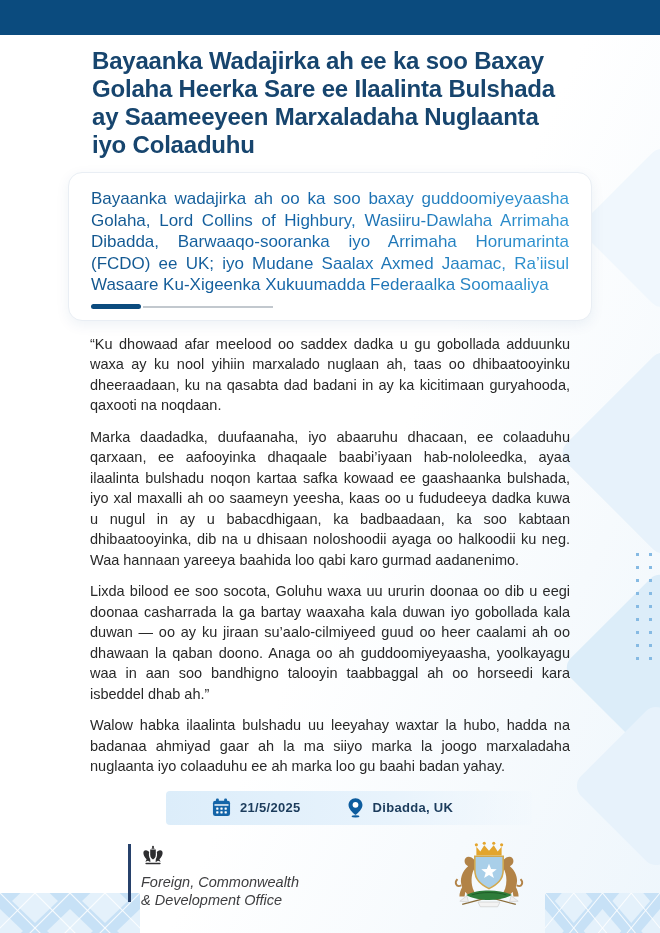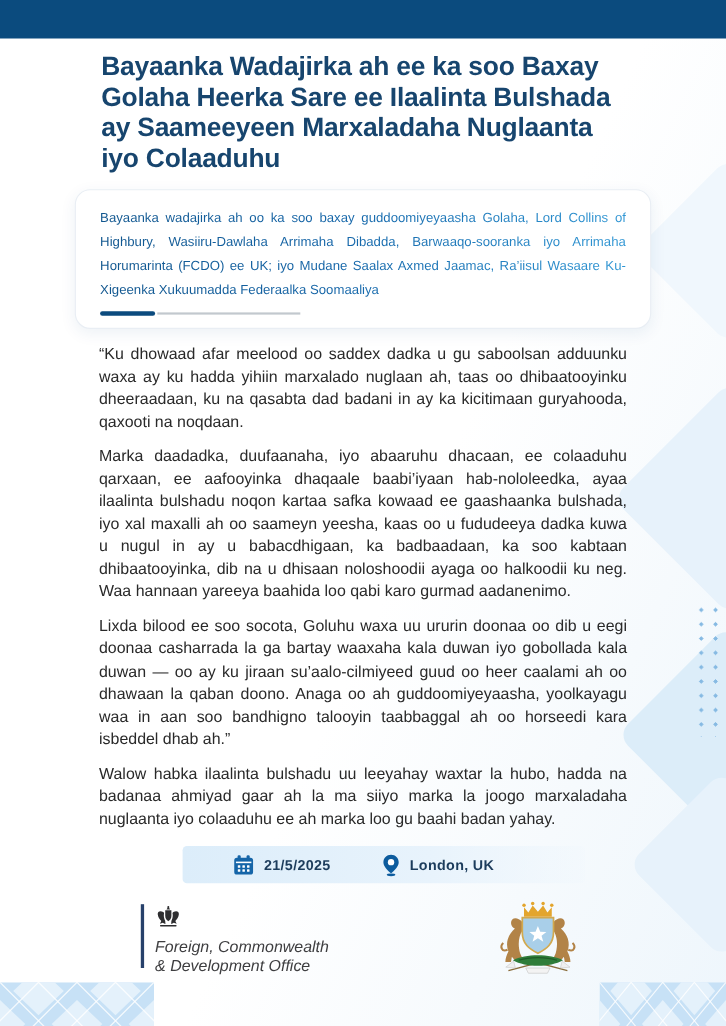--- a/index.html
+++ b/index.html
@@ -42,21 +42,21 @@
   }
   .intro-card {
     margin:13px 68px 0 68px;
     background:#ffffff;
     border:1px solid #e9eef4;
     border-radius:14px;
     box-shadow:0 4px 14px rgba(16,74,128,0.07);
     padding:15px 22px 10px 22px;
   }
   .intro-text {
-    font-size:12px; line-height:21.5px; text-align:justify;
+    font-size:17px; line-height:21.5px; text-align:justify;
     background:linear-gradient(90deg,#11568e 0%, #1465a8 45%, #2f96d4 100%);
     -webkit-background-clip:text; background-clip:text;
     color:transparent; -webkit-text-fill-color:transparent;
     font-weight:500;
   }
   .divider { display:flex; align-items:center; margin-top:8px; height:6px; }
   .divider .bar  { width:50px; height:4.5px; background:#0b4b7e; border-radius:3px; }
   .divider .line { width:130px; height:2px; background:#c2c8ce; margin-left:2px; }
   .body-paragraph {
     margin:11px 90px 0 90px;
@@ -140,21 +140,21 @@
     <h1 class="title">Bayaanka Wadajirka ah ee ka soo Baxay Golaha Heerka Sare ee Ilaalinta Bulshada ay Saameeyeen Marxaladaha Nuglaanta iyo Colaaduhu</h1>
 
     <div class="intro-card">
       <p class="intro-text">Bayaanka wadajirka ah oo ka soo baxay guddoomiyeyaasha Golaha, Lord Collins of Highbury, Wasiiru-Dawlaha Arrimaha Dibadda, Barwaaqo-sooranka iyo Arrimaha Horumarinta (FCDO) ee UK; iyo Mudane Saalax Axmed Jaamac, Ra’iisul Wasaare Ku-Xigeenka Xukuumadda Federaalka Soomaaliya</p>
       <div class="divider">
         <span class="bar"></span>
         <span class="line"></span>
       </div>
     </div>
 
-    <p class="body-paragraph">“Ku dhowaad afar meelood oo saddex dadka u gu saboolsan adduunku waxa ay ku hadda yihiin marxalado nuglaan ah, taas oo dhibaatooyinku dheeraadaan, ku na qasabta dad badani in ay ka kicitimaan guryahooda, qaxooti na noqdaan.</p>
+    <p class="body-paragraph">“Ku dhowaad afar meelood oo saddex dadka u gu gobollada adduunku waxa ay ku nool yihiin marxalado nuglaan ah, taas oo dhibaatooyinku dheeraadaan, ku na qasabta dad badani in ay ka kicitimaan guryahooda, qaxooti na noqdaan.</p>
     <p class="body-paragraph">Marka daadadka, duufaanaha, iyo abaaruhu dhacaan, ee colaaduhu qarxaan, ee aafooyinka dhaqaale baabi’iyaan hab-nololeedka, ayaa ilaalinta bulshadu noqon kartaa safka kowaad ee gaashaanka bulshada, iyo xal maxalli ah oo saameyn yeesha, kaas oo u fududeeya dadka kuwa u nugul in ay u babacdhigaan, ka badbaadaan, ka soo kabtaan dhibaatooyinka, dib na u dhisaan noloshoodii ayaga oo halkoodii ku neg. Waa hannaan yareeya baahida loo qabi karo gurmad aadanenimo.</p>
     <p class="body-paragraph">Lixda bilood ee soo socota, Goluhu waxa uu ururin doonaa oo dib u eegi doonaa casharrada la ga bartay waaxaha kala duwan iyo gobollada kala duwan — oo ay ku jiraan su’aalo-cilmiyeed guud oo heer caalami ah oo dhawaan la qaban doono. Anaga oo ah guddoomiyeyaasha, yoolkayagu waa in aan soo bandhigno talooyin taabbaggal ah oo horseedi kara isbeddel dhab ah.”</p>
     <p class="body-paragraph">Walow habka ilaalinta bulshadu uu leeyahay waxtar la hubo, hadda na badanaa ahmiyad gaar ah la ma siiyo marka la joogo marxaladaha nuglaanta iyo colaaduhu ee ah marka loo gu baahi badan yahay.</p>
 
     <div class="meta-strip">
       <div class="meta-item">
         <span>
           <svg width="19" height="19" viewBox="0 0 20 20">
             <rect x="1" y="3" width="18" height="16" rx="2.5" fill="#1565a8"></rect>
             <rect x="4.2" y="0.6" width="3" height="4.6" rx="1.2" fill="#1565a8"></rect>
@@ -173,21 +173,21 @@
         <span class="label">21/5/2025</span>
       </div>
       <div class="meta-item">
         <span>
           <svg width="17" height="23" viewBox="0 0 20 24">
             <path d="M10,1 C5.3,1 1.8,4.6 1.8,9 C1.8,13.8 7,18.2 9.2,20.2 C9.7,20.6 10.3,20.6 10.8,20.2 C13,18.2 18.2,13.8 18.2,9 C18.2,4.6 14.7,1 10,1 Z" fill="#0d5c9e"></path>
             <circle cx="10" cy="8.8" r="3.4" fill="#ffffff"></circle>
             <ellipse cx="10" cy="22.4" rx="4.6" ry="1.4" fill="#0d5c9e"></ellipse>
           </svg>
         </span>
-        <span class="label">London, UK</span>
+        <span class="label">Dibadda, UK</span>
       </div>
     </div>
 
     <div class="footer-row">
       <div class="fcdo-logo">
         <div class="fcdo-rule"></div>
         <div class="fcdo-body">
           <div class="fcdo-crest">
             <svg width="24" height="21" viewBox="0 0 24 21" fill="#2e2e30">
               <path d="M12,1.2 l1.6,2.6 h-3.2 Z"></path>

